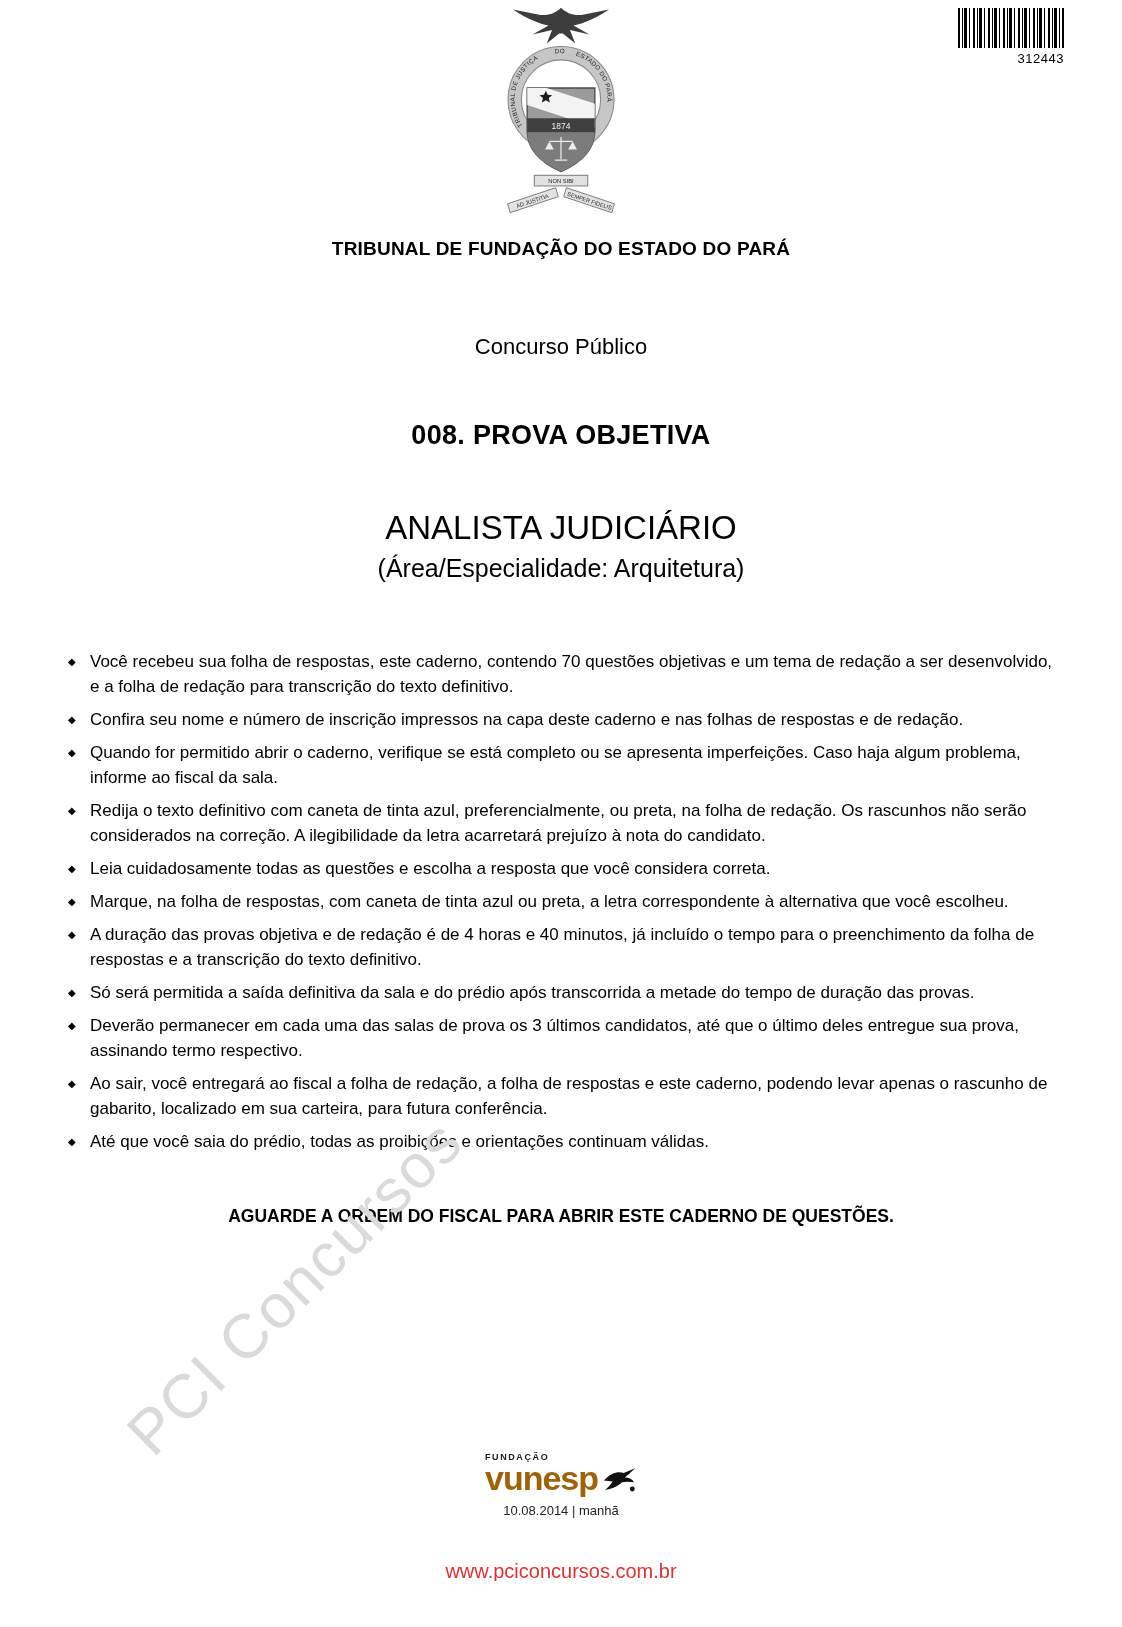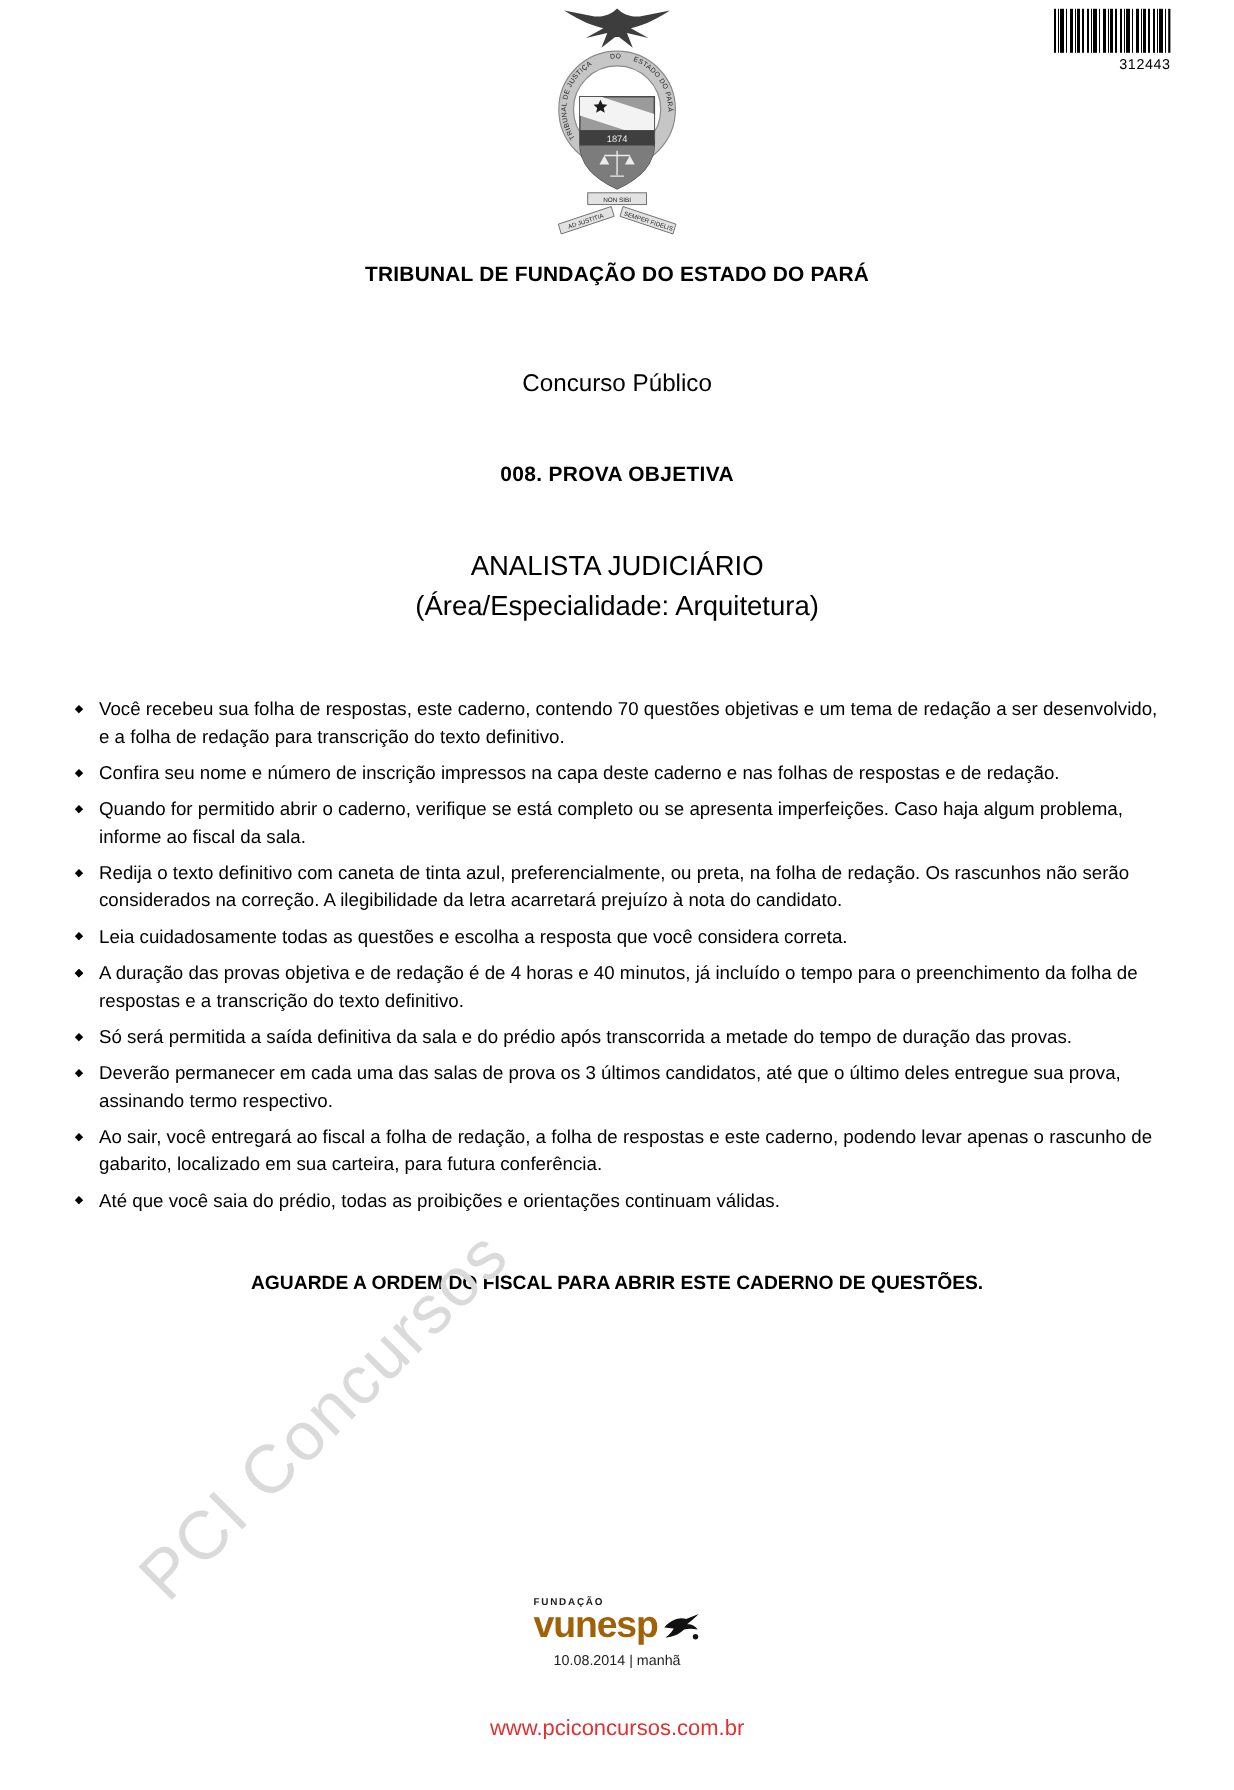--- a/index.html
+++ b/index.html
@@ -27,22 +27,22 @@
     border-right: 2px solid #000;
   }
   .barcode-number { font-size: 13px; margin-top: 3px; letter-spacing: .5px; color: #000; }
 
   
   .crest { padding-top: 6px; text-align: center; }
 
   
   .institution { text-align: center; font-size: 19px; font-weight: bold; margin-top: 14px; letter-spacing: .2px; color: #000; }
   .contest { text-align: center; font-size: 22px; margin-top: 74px; color: #000; }
-  .exam { text-align: center; font-size: 19px; font-weight: bold; margin-top: 60px; letter-spacing: .3px; color: #000; }
-  .role { text-align: center; font-size: 25px; margin-top: 58px; color: #000; }
+  .exam { text-align: center; font-size: 27px; font-weight: bold; margin-top: 60px; letter-spacing: .3px; color: #000; }
+  .role { text-align: center; font-size: 33px; margin-top: 58px; color: #000; }
   .specialty { text-align: center; font-size: 25px; margin-top: 7px; color: #000; }
 
   
   .instructions { list-style: none; margin: 66px 64px 0 68px; }
   .instructions li { position: relative; padding-left: 22px; margin-bottom: 8px; font-size: 17px; line-height: 25px; color: #000; }
   .instructions .bullet { position: absolute; left: 0; top: 0; font-size: 10px; line-height: 25px; color: #000; }
 
   .notice { text-align: center; font-weight: bold; font-size: 17.5px; margin-top: 52px; color: #000; }
 
   
@@ -147,20 +147,21 @@
       <span>Redija o texto definitivo com caneta de tinta azul, preferencialmente, ou preta, na folha de redação. Os rascunhos não serão considerados na correção. A ilegibilidade da letra acarretará prejuízo à nota do candidato.</span>
     </li>
 
     <li>
       <span class="bullet">◆</span>
       <span>Leia cuidadosamente todas as questões e escolha a resposta que você considera correta.</span>
     </li>
 
     <li>
       <span class="bullet">◆</span>
+      <span>Marque, na folha de respostas, com caneta de tinta azul ou preta, a letra correspondente à alternativa que você escolheu.</span>
     </li>
 
     <li>
       <span class="bullet">◆</span>
       <span>A duração das provas objetiva e de redação é de 4 horas e 40 minutos, já incluído o tempo para o preenchimento da folha de respostas e a transcrição do texto definitivo.</span>
     </li>
 
     <li>
       <span class="bullet">◆</span>
       <span>Só será permitida a saída definitiva da sala e do prédio após transcorrida a metade do tempo de duração das provas.</span>

